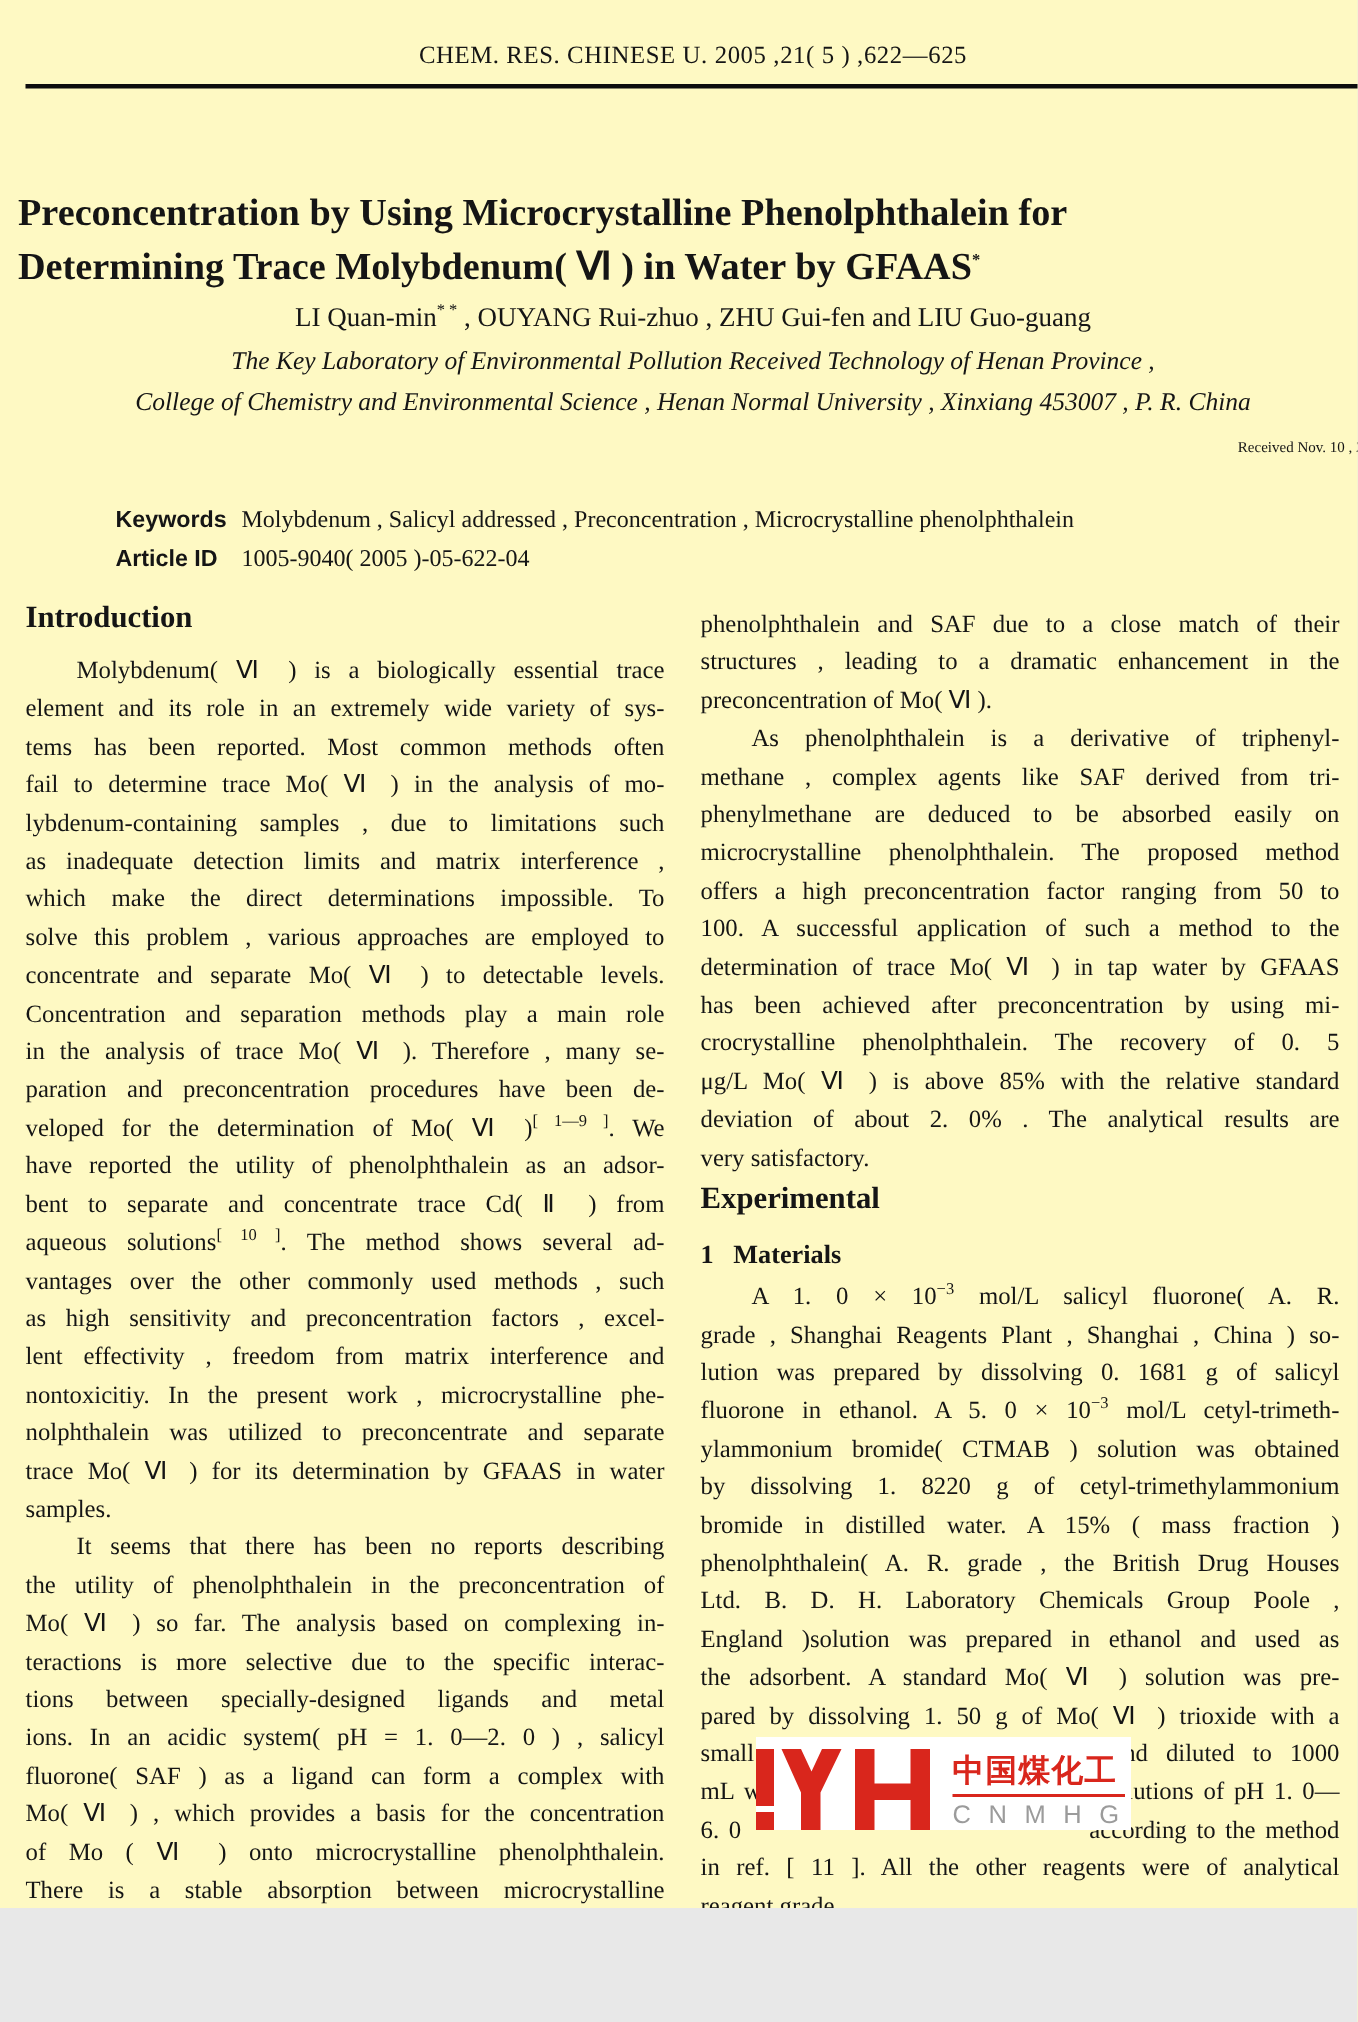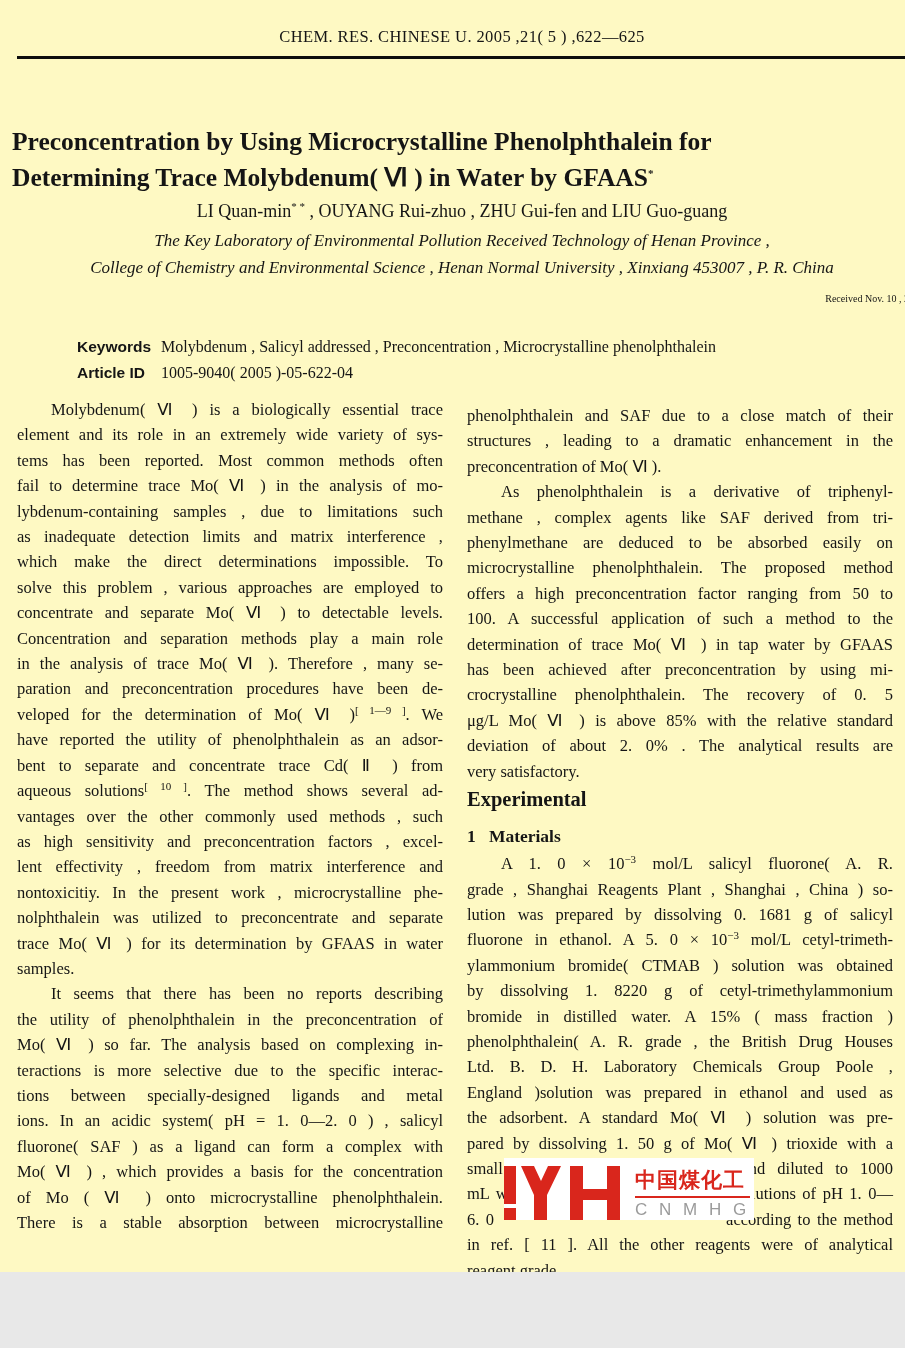--- a/index.html
+++ b/index.html
@@ -121,20 +121,21 @@
   <div class="meta">
     <div class="meta-row">
       <span class="meta-label">Keywords</span><span class="meta-val">Molybdenum , Salicyl addressed , Preconcentration , Microcrystalline phenolphthalein</span>
     </div>
     <div class="meta-row">
       <span class="meta-label">Article ID</span><span class="meta-val">1005-9040( 2005 )-05-622-04</span>
     </div>
   </div>
 
   <div class="col col-left">
+    <h2>Introduction</h2>
     <div class="jtext indent">Molybdenum( Ⅵ ) is a biologically essential trace<br>element and its role in an extremely wide variety of sys-<br>tems has been reported.  Most common methods often<br>fail to determine trace Mo( Ⅵ ) in the analysis of mo-<br>lybdenum-containing samples , due to limitations such<br>as inadequate detection limits and matrix interference ,<br>which make the direct determinations impossible.  To<br>solve this problem , various approaches are employed to<br>concentrate and separate Mo( Ⅵ ) to detectable levels.<br>Concentration and separation methods play a main role<br>in the analysis of trace Mo( Ⅵ ).  Therefore , many se-<br>paration and preconcentration procedures have been de-<br>veloped for the determination of Mo( Ⅵ )<sup>[ 1—9 ]</sup>.  We<br>have reported the utility of phenolphthalein as an adsor-<br>bent to separate and concentrate trace Cd( Ⅱ ) from<br>aqueous solutions<sup>[ 10 ]</sup>.  The method shows several ad-<br>vantages over the other commonly used methods  , such<br>as high sensitivity and preconcentration factors , excel-<br>lent effectivity , freedom from matrix interference and<br>nontoxicitiy.  In the present work , microcrystalline phe-<br>nolphthalein was utilized to preconcentrate and separate<br>trace Mo( Ⅵ ) for its determination by GFAAS in water</div>
     <div class="plain">samples.</div>
     <div class="jtext indent">It seems that there has been no reports describing<br>the utility of phenolphthalein in the preconcentration of<br>Mo( Ⅵ ) so far.  The analysis based on complexing in-<br>teractions is more selective due to the specific interac-<br>tions between specially-designed ligands and metal<br>ions.  In an acidic system( pH = 1. 0—2. 0 ) , salicyl<br>fluorone( SAF ) as a ligand can form a complex with<br>Mo( Ⅵ ) , which provides a basis for the concentration<br>of Mo ( Ⅵ ) onto microcrystalline phenolphthalein.<br>There is a stable absorption between microcrystalline</div>
   </div>
 
   <div class="col col-right">
     <div class="jtext noindent rtop">phenolphthalein and SAF due to a close match of their<br>structures , leading to a dramatic enhancement in the</div>
     <div class="plain">preconcentration of Mo( Ⅵ ).</div>
     <div class="jtext indent">As phenolphthalein is a derivative of triphenyl-<br>methane , complex agents like SAF derived from tri-<br>phenylmethane are deduced to be absorbed easily on<br>microcrystalline phenolphthalein.  The proposed method<br>offers a high preconcentration factor ranging from 50 to<br>100.  A successful application of such a method to the<br>determination of trace Mo( Ⅵ ) in tap water by GFAAS<br>has been achieved after preconcentration by using mi-<br>crocrystalline phenolphthalein.  The recovery of 0. 5<br>μg/L Mo( Ⅵ ) is above 85%  with the relative standard<br>deviation of about 2. 0% .  The analytical results are</div>
     <div class="plain">very satisfactory.</div>

